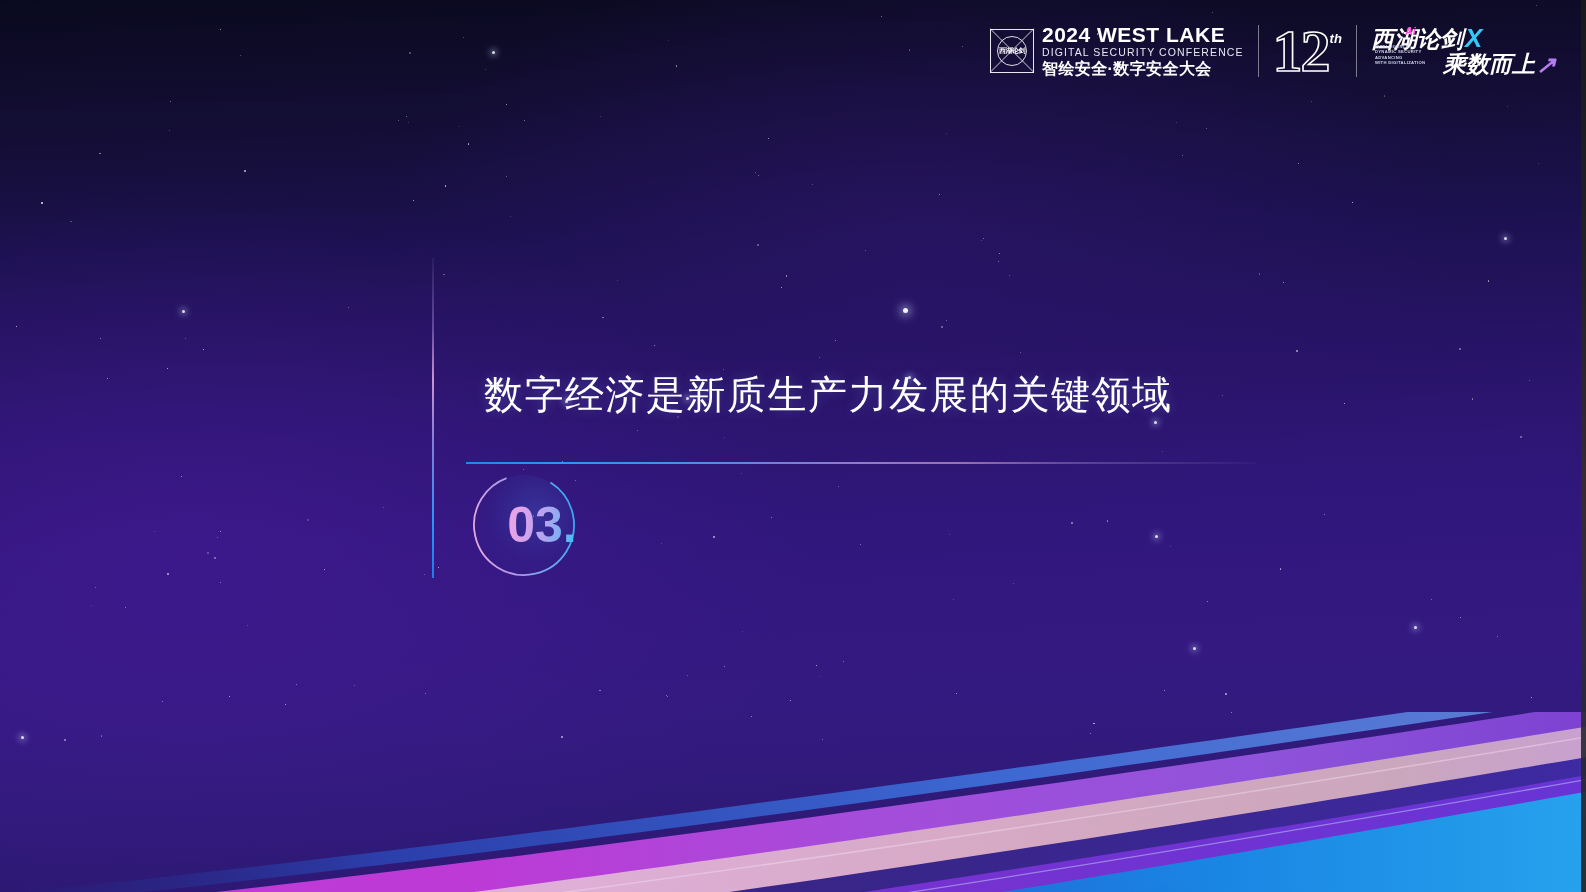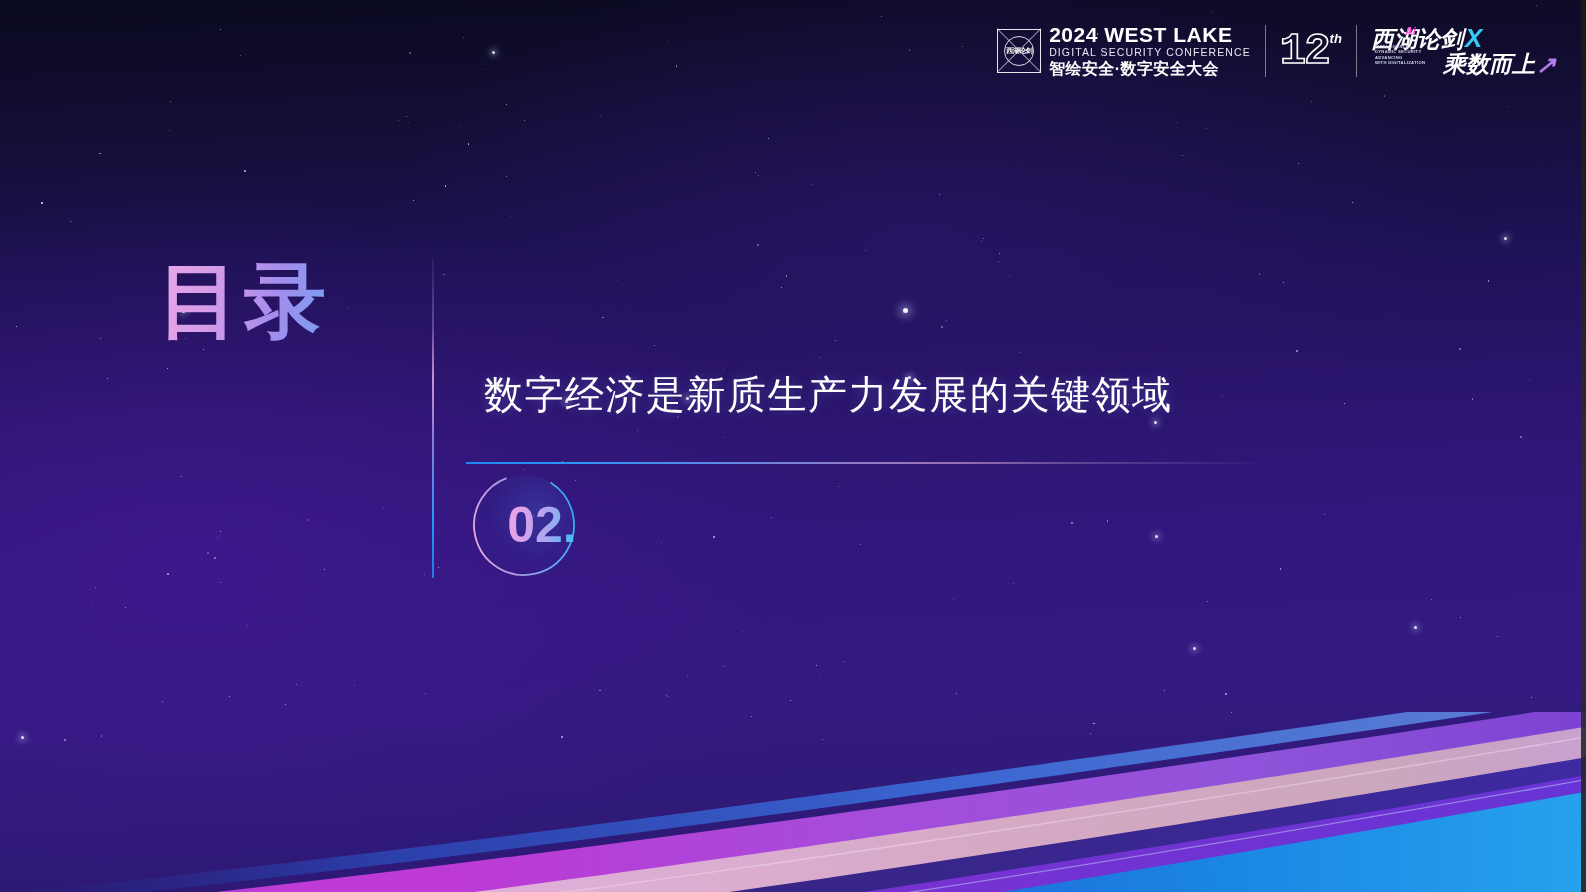--- a/index.html
+++ b/index.html
@@ -99,25 +99,25 @@
   }
 
   .vbar { width:1px; height:52px; background:rgba(255,255,255,0.45); margin:0 14px; }
 
   .edition {
     position:relative;
     display:flex; align-items:flex-start;
     color:#fff;
   }
   .edition .num {
-    font-size:44px; font-weight:700; line-height:44px;
+    font-size:60px; font-weight:700; line-height:44px;
     letter-spacing:-2px;
     color:transparent;
     -webkit-text-stroke:1.6px #ffffff;
-    font-family:Liberation Mono, monospace;
+    font-family:Liberation Serif, serif;
   }
   .edition .sup {
     font-size:13px; font-weight:700; font-style:italic;
     margin-top:2px; margin-left:1px; color:#fff;
   }
 
   .slogan {
     display:flex; flex-direction:column;
     justify-content:center;
     position:relative;
@@ -554,21 +554,20 @@
       <div class="slogan-en">
         <div>INTELLIGENCE</div>
         <div>DYNAMIC SECURITY</div>
         <div>ADVANCING</div>
         <div>WITH DIGITALIZATION</div>
       </div>
     </div>
   </div>
 
   <div id="title-block">
-    <div class="cn-title">目录</div>
   </div>
 
   <div id="vsep"></div>
   <div id="hdiv"></div>
 
   <div class="item" id="item-01">
     <div class="item-text">数字经济是新质生产力发展的关键领域</div>
   </div>
 
   <div class="item" id="item-02">
@@ -578,19 +577,19 @@
         <defs>
           <linearGradient id="ringGrad2" x1="0.1" y1="0.12" x2="0.85" y2="0.95">
             <stop offset="0%" stop-color="#f2b4e8" stop-opacity="0.95"></stop>
             <stop offset="28%" stop-color="#c9a6ee" stop-opacity="0.9"></stop>
             <stop offset="58%" stop-color="#7fb0f2" stop-opacity="0.95"></stop>
             <stop offset="100%" stop-color="#2aa8f5" stop-opacity="1"></stop>
           </linearGradient>
         </defs>
         <circle cx="62" cy="62" r="50" fill="none" stroke="url(#ringGrad2)" stroke-width="1.8" stroke-dasharray="268 46" transform="rotate(-58 62 62)"></circle>
       </svg>
-      <span class="num-label">02.</span>
+      <span class="num-label">03.</span>
     </div>
   </div>
 
   <div id="edge-sliver"></div>
 
 </div>
 
 </body></html>

